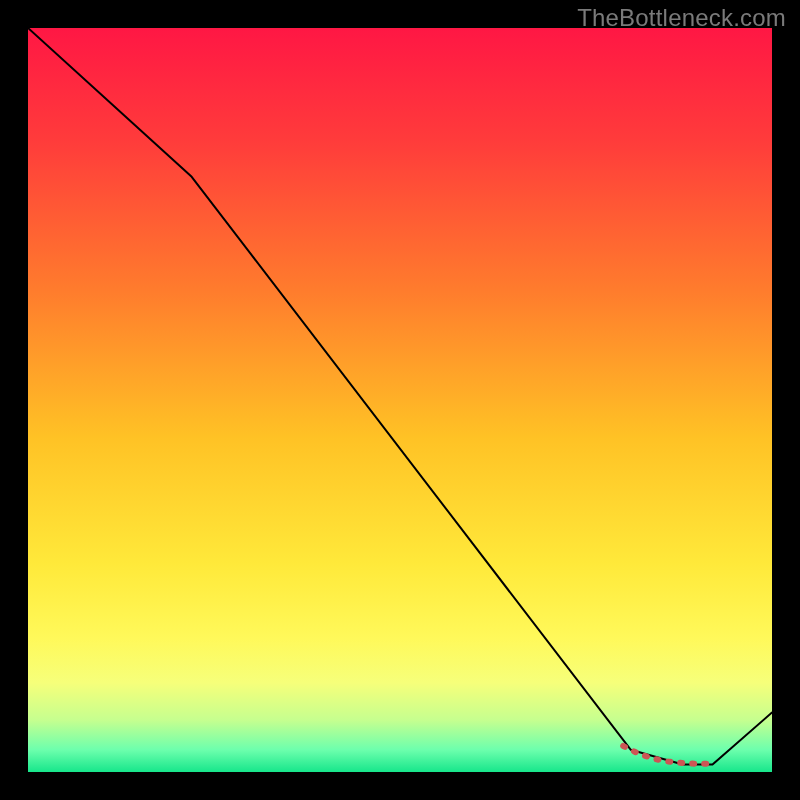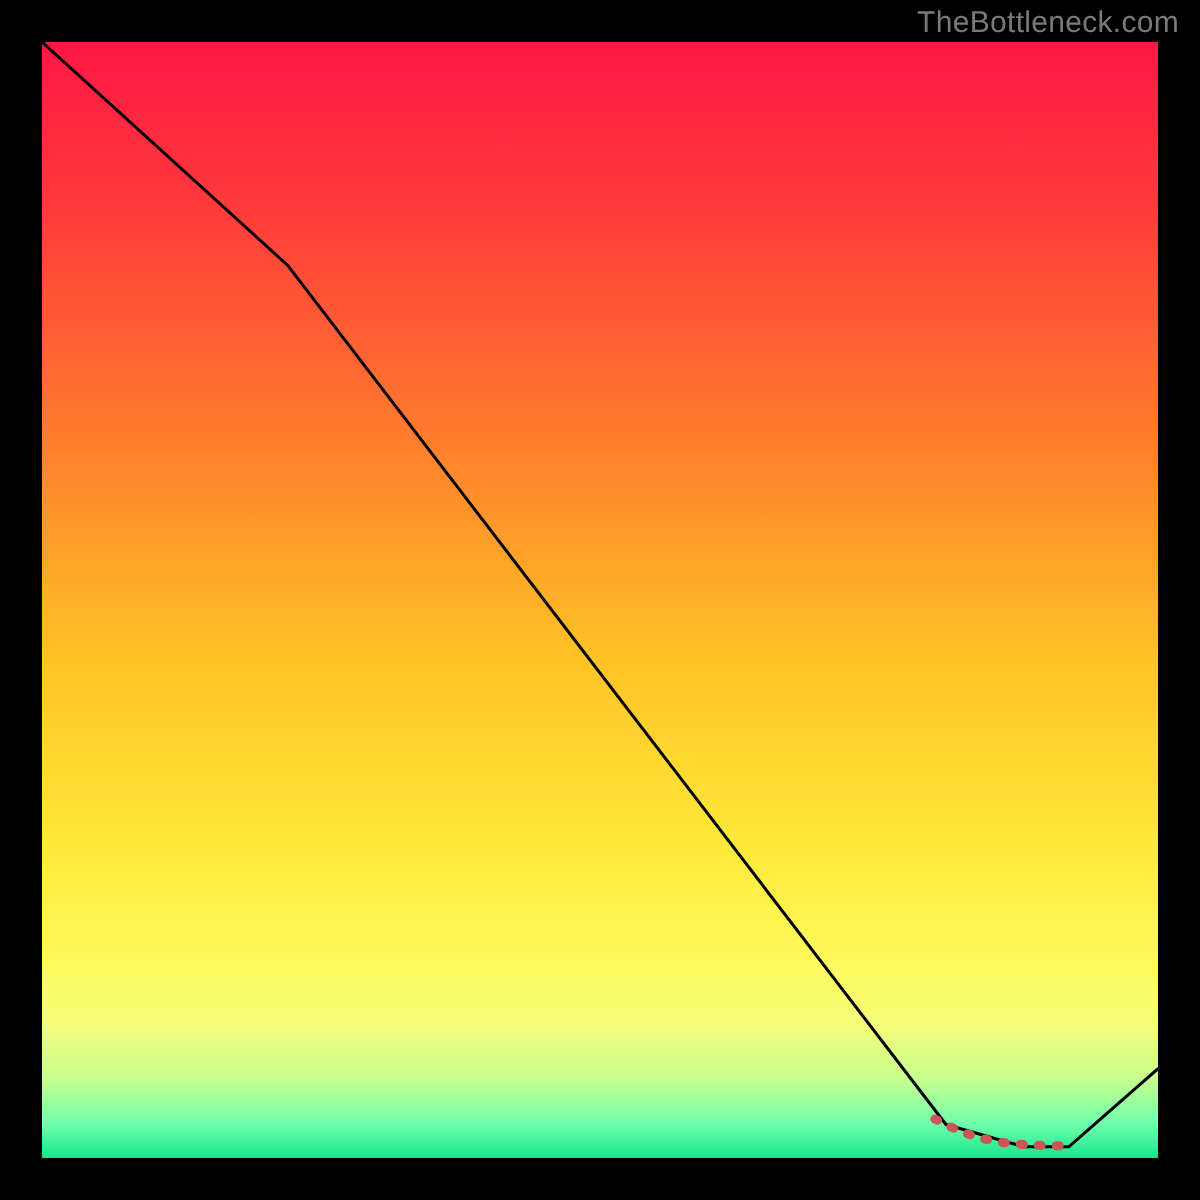--- a/index.html
+++ b/index.html
@@ -14,21 +14,21 @@
     position: relative;
     width: 800px;
     height: 800px;
     background: #000;
   }
   .watermark {
     position: absolute;
     top: 4px;
     right: 14px;
     font-family: Arial, Helvetica, sans-serif;
-    font-size: 20px;
+    font-size: 24px;
     color: #7a7a7a;
     letter-spacing: 0.2px;
     z-index: 10;
   }
   .plot {
     position: absolute;
     left: 28px;
     top: 28px;
     width: 744px;
     height: 744px;

